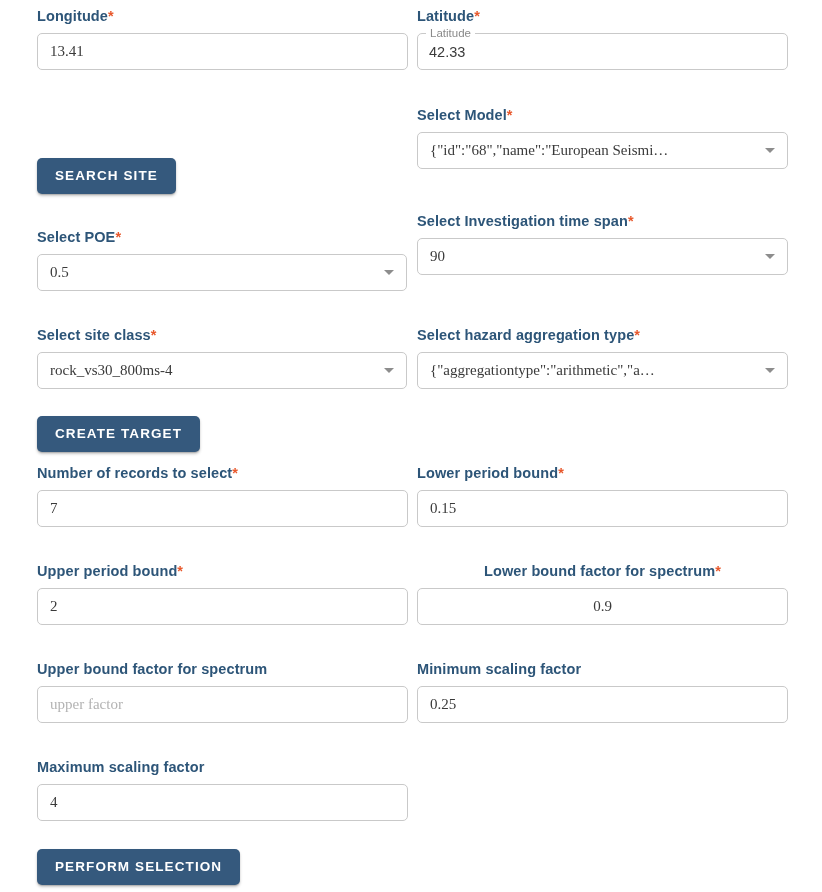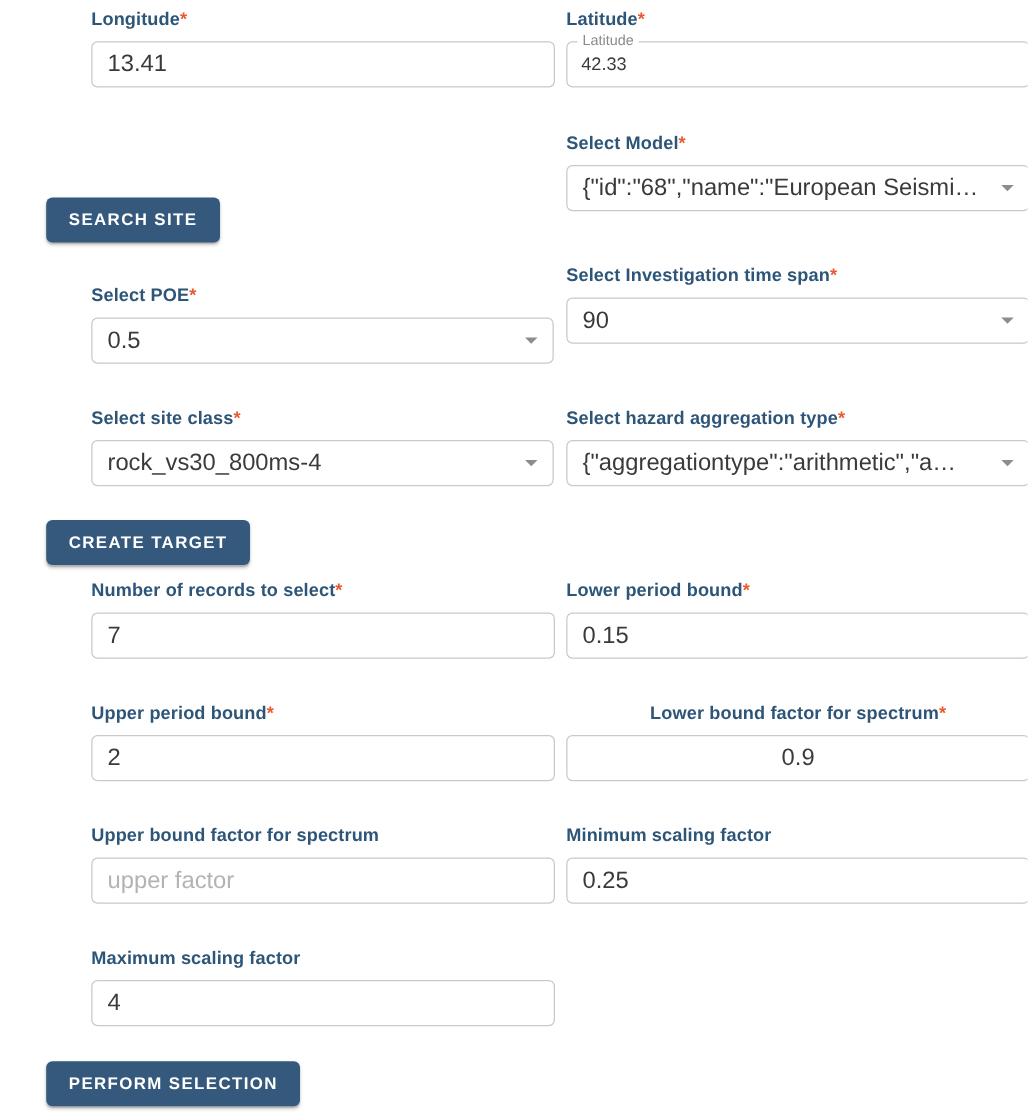--- a/index.html
+++ b/index.html
@@ -10,21 +10,21 @@
     font-family: "Liberation Sans", sans-serif;
   }
   .page {
     position: relative;
     width: 822px;
     height: 892px;
     overflow: hidden;
   }
 
   
-  .field { position: absolute; margin-left: 36px; }
+  .field { position: absolute; }
 
   .flabel {
     font-size: 14.5px;
     font-weight: bold;
     color: #2d5578;
     letter-spacing: .1px;
     line-height: 17px;
     white-space: nowrap;
   }
   .req {
@@ -42,22 +42,23 @@
     align-items: center;
     padding: 0 12px;
     font-size: 14.5px;
     color: #333333;
   }
   .ctrl .val {
     flex: 1 1 auto;
     overflow: hidden;
     white-space: nowrap;
     text-overflow: clip;
-    font-size: 19px;
+    font-size: 15px;
     color: #3a3a3a;
+    font-family: Liberation Serif, serif;
   }
   .ctrl .val.ph { color: #b3b3b3; }
 
   
   .caret {
     flex: 0 0 auto;
     width: 0; height: 0;
     margin-left: 8px;
     border-left: 5px solid transparent;
     border-right: 5px solid transparent;

